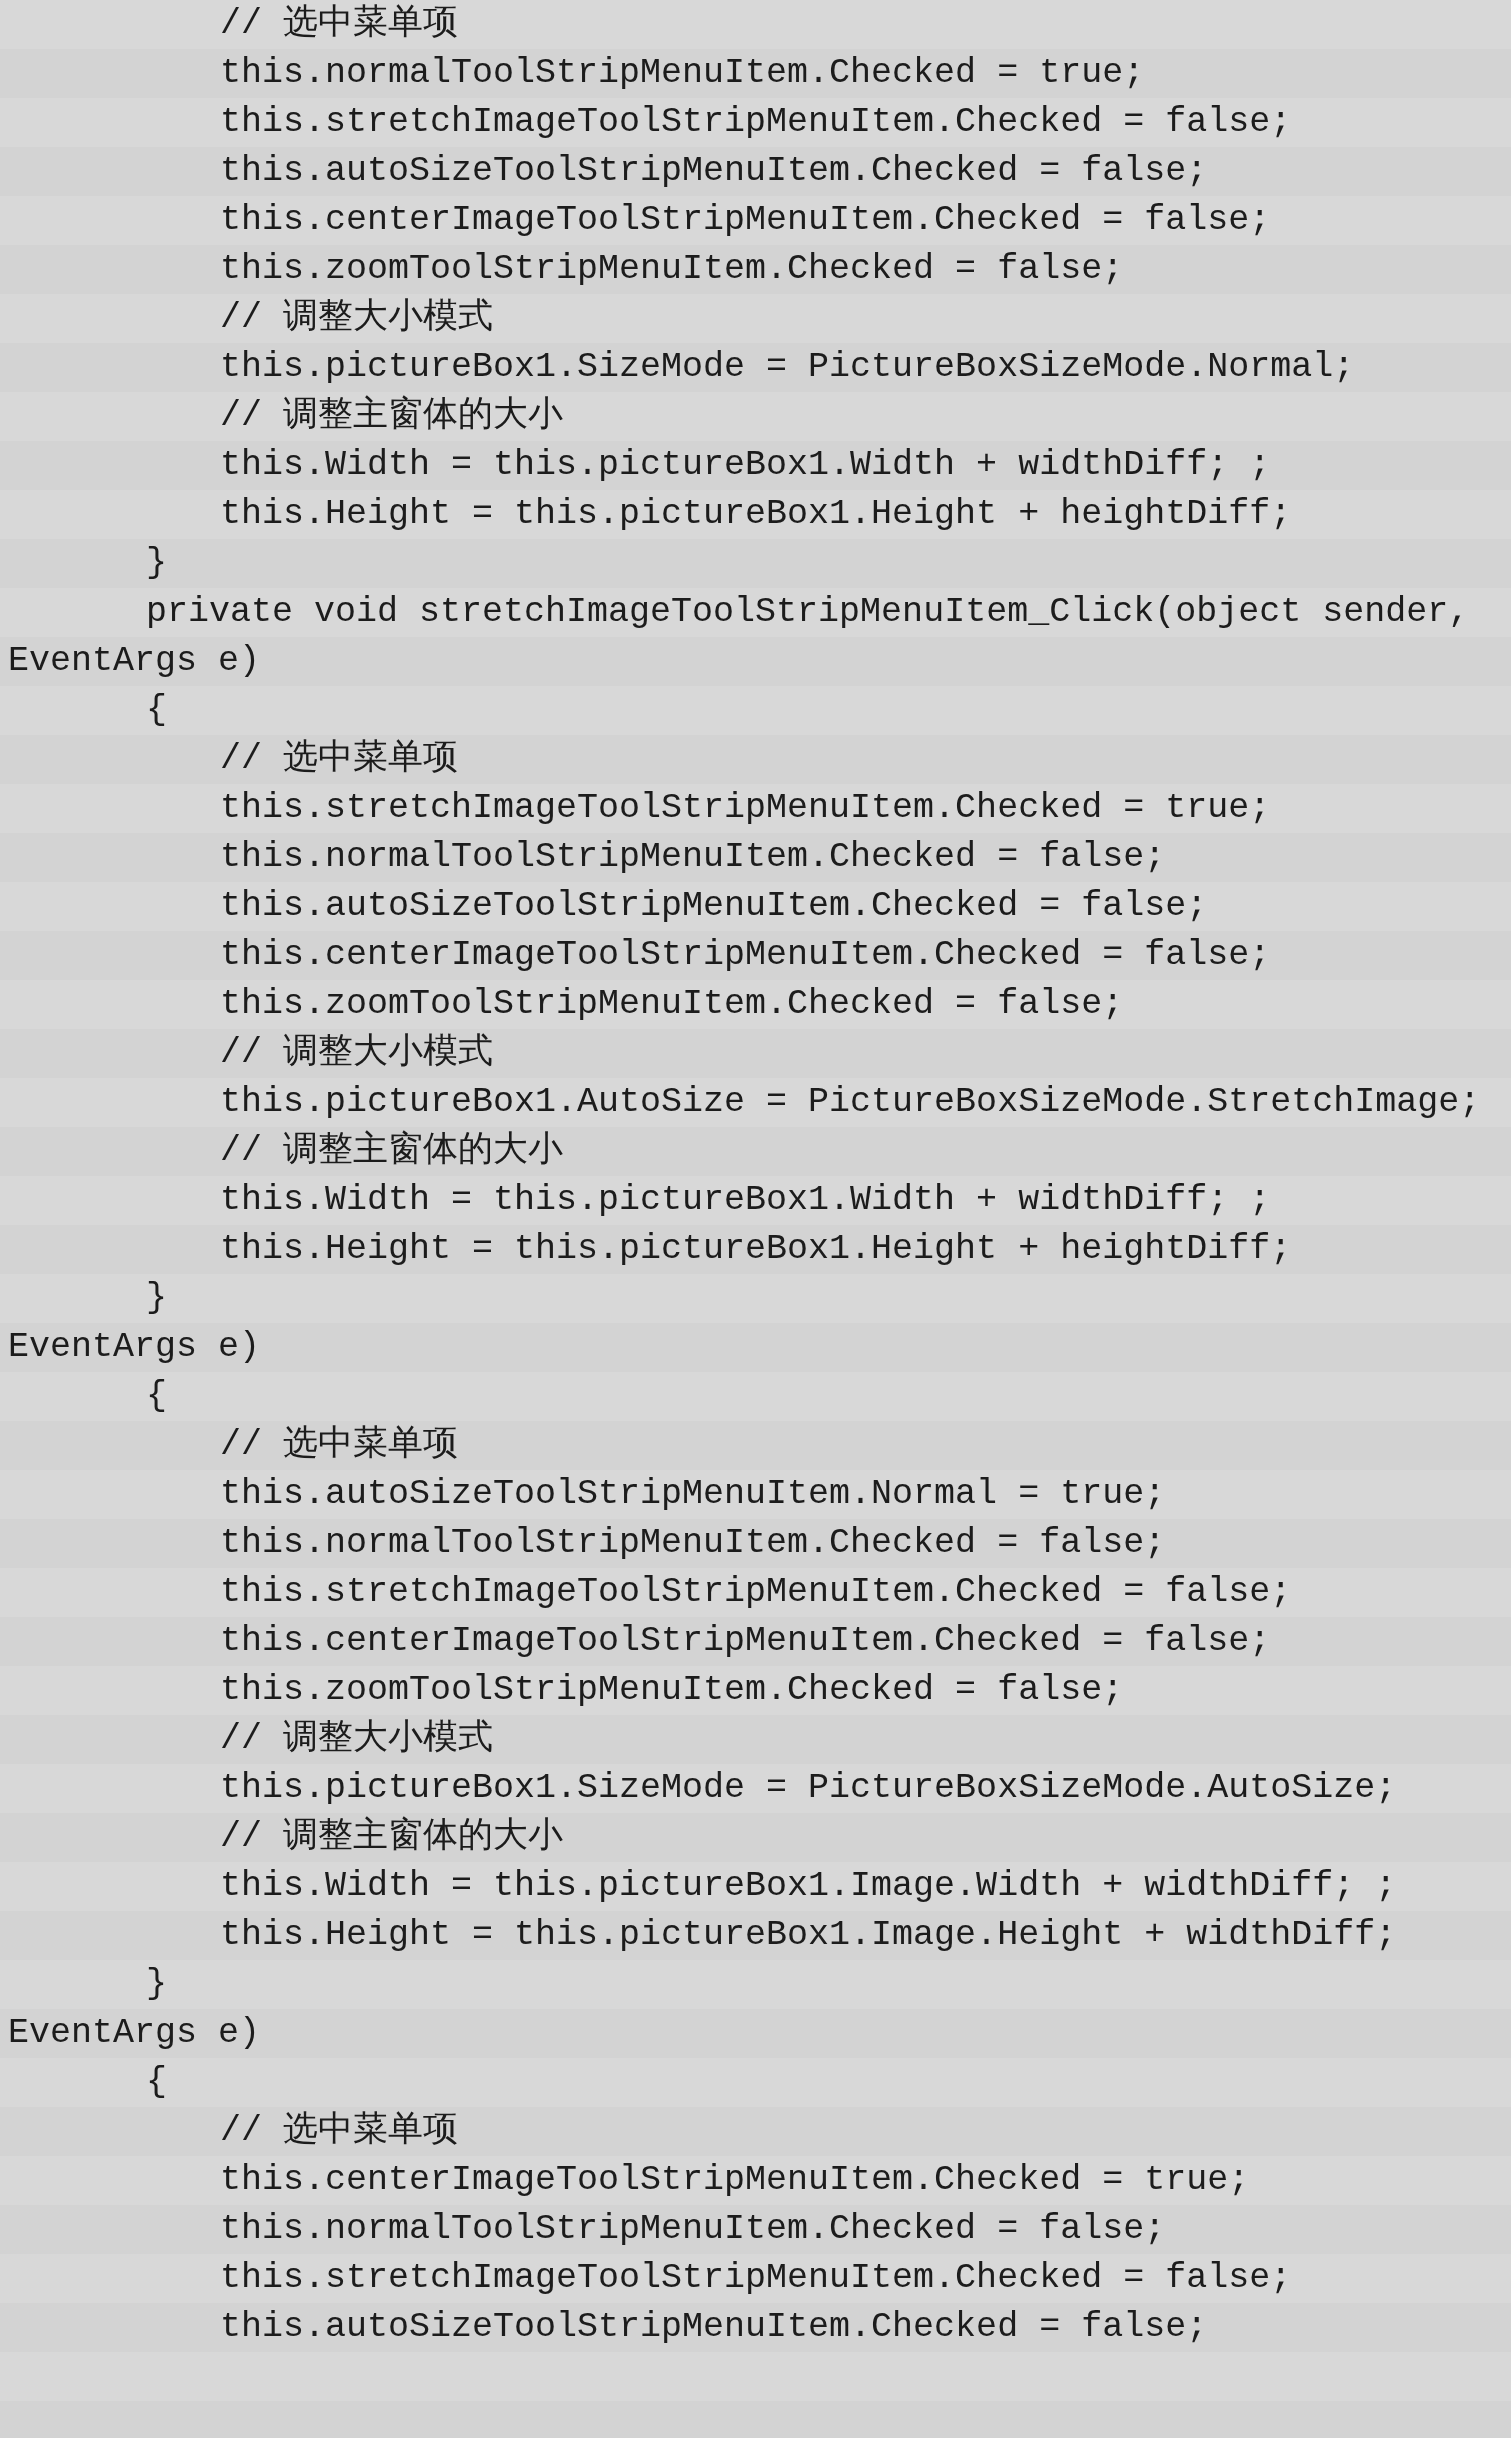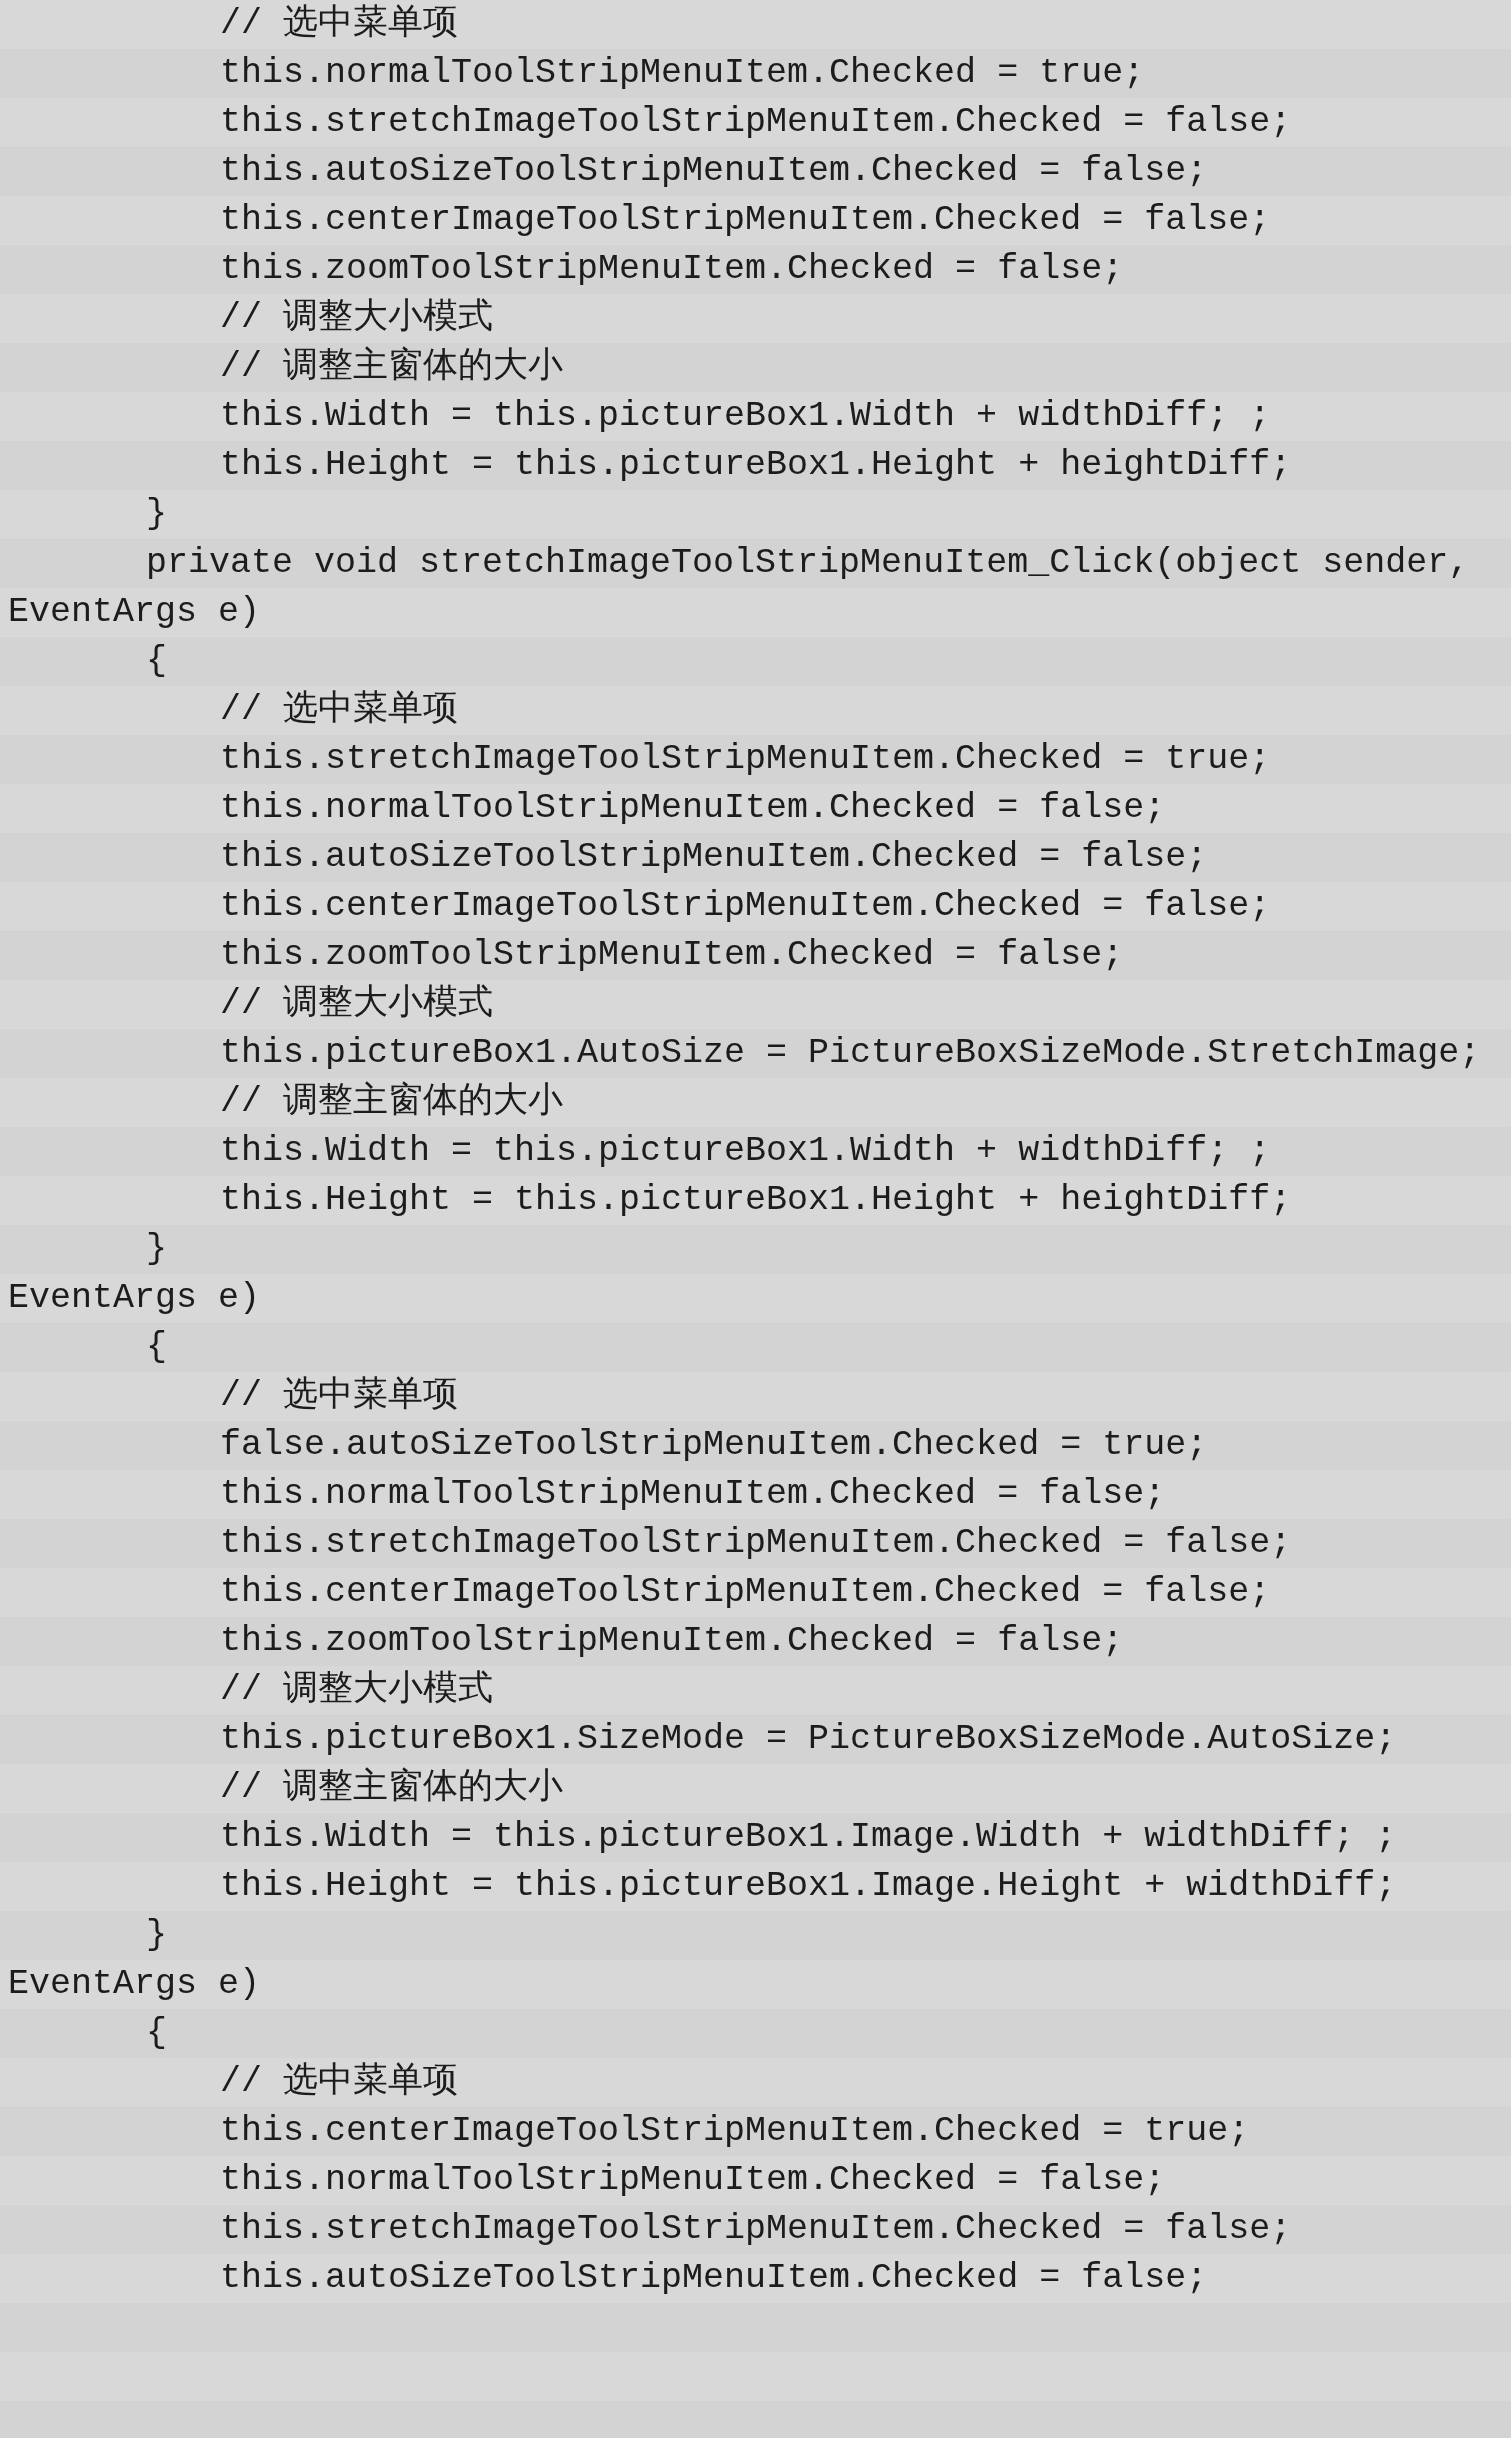--- a/index.html
+++ b/index.html
@@ -47,20 +47,21 @@
 
 <div class="page">
   <div class="code" id="code-listing">
       <div class="ln i2">// 选中菜单项</div>
       <div class="ln i2">this.normalToolStripMenuItem.Checked = true;</div>
       <div class="ln i2">this.stretchImageToolStripMenuItem.Checked = false;</div>
       <div class="ln i2">this.autoSizeToolStripMenuItem.Checked = false;</div>
       <div class="ln i2">this.centerImageToolStripMenuItem.Checked = false;</div>
       <div class="ln i2">this.zoomToolStripMenuItem.Checked = false;</div>
       <div class="ln i2">// 调整大小模式</div>
+      <div class="ln i2">this.pictureBox1.SizeMode = PictureBoxSizeMode.Normal;</div>
       <div class="ln i2">// 调整主窗体的大小</div>
       <div class="ln i2">this.Width = this.pictureBox1.Width + widthDiff; ;</div>
       <div class="ln i2">this.Height = this.pictureBox1.Height + heightDiff;</div>
       <div class="ln i1">}</div>
       <div class="ln i1">private void stretchImageToolStripMenuItem_Click(object sender,</div>
       <div class="ln i0">EventArgs e)</div>
       <div class="ln i1">{</div>
       <div class="ln i2">// 选中菜单项</div>
       <div class="ln i2">this.stretchImageToolStripMenuItem.Checked = true;</div>
       <div class="ln i2">this.normalToolStripMenuItem.Checked = false;</div>
@@ -69,21 +70,21 @@
       <div class="ln i2">this.zoomToolStripMenuItem.Checked = false;</div>
       <div class="ln i2">// 调整大小模式</div>
       <div class="ln i2">this.pictureBox1.AutoSize = PictureBoxSizeMode.StretchImage;</div>
       <div class="ln i2">// 调整主窗体的大小</div>
       <div class="ln i2">this.Width = this.pictureBox1.Width + widthDiff; ;</div>
       <div class="ln i2">this.Height = this.pictureBox1.Height + heightDiff;</div>
       <div class="ln i1">}</div>
       <div class="ln i0">EventArgs e)</div>
       <div class="ln i1">{</div>
       <div class="ln i2">// 选中菜单项</div>
-      <div class="ln i2">false.autoSizeToolStripMenuItem.Checked = true;</div>
+      <div class="ln i2">this.autoSizeToolStripMenuItem.Normal = true;</div>
       <div class="ln i2">this.normalToolStripMenuItem.Checked = false;</div>
       <div class="ln i2">this.stretchImageToolStripMenuItem.Checked = false;</div>
       <div class="ln i2">this.centerImageToolStripMenuItem.Checked = false;</div>
       <div class="ln i2">this.zoomToolStripMenuItem.Checked = false;</div>
       <div class="ln i2">// 调整大小模式</div>
       <div class="ln i2">this.pictureBox1.SizeMode = PictureBoxSizeMode.AutoSize;</div>
       <div class="ln i2">// 调整主窗体的大小</div>
       <div class="ln i2">this.Width = this.pictureBox1.Image.Width + widthDiff; ;</div>
       <div class="ln i2">this.Height = this.pictureBox1.Image.Height + widthDiff;</div>
       <div class="ln i1">}</div>

